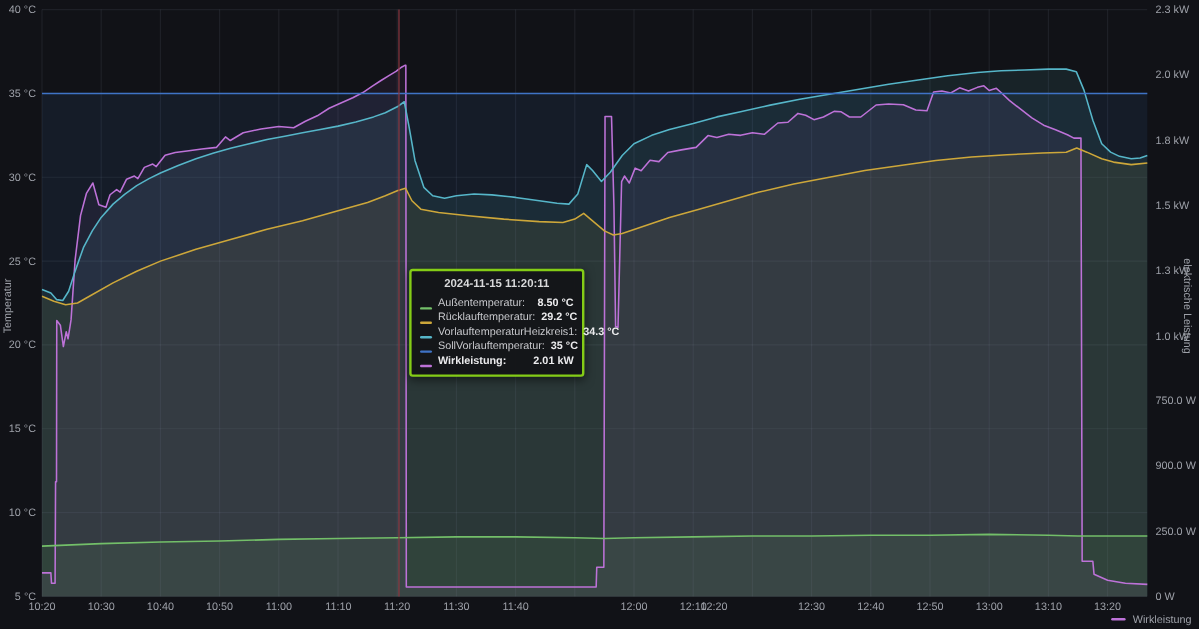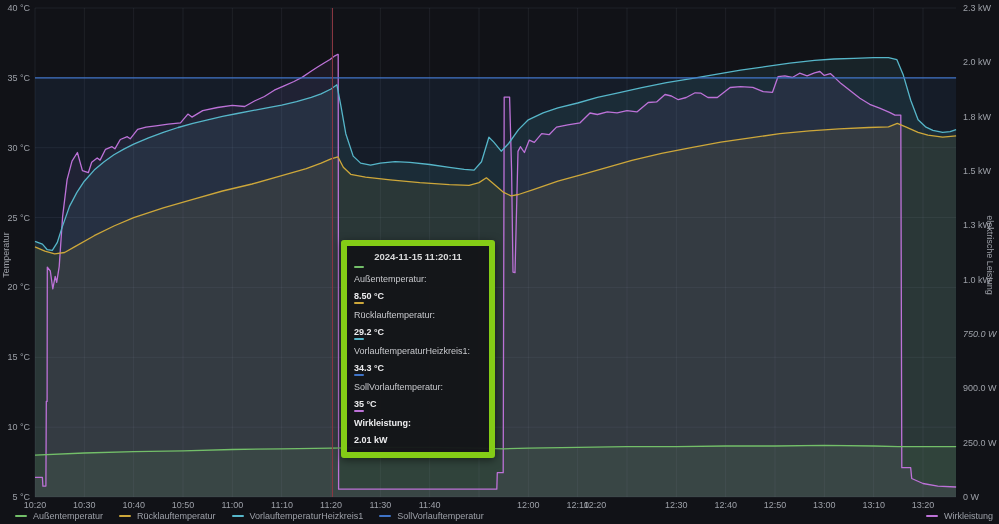--- a/index.html
+++ b/index.html
@@ -9,24 +9,24 @@
   .tick{position:absolute;font-size:9px;color:#9da0a8;line-height:10px;white-space:nowrap;}
   .tick.yl{text-align:right;width:30px;}
   .tick.xb{transform:translateX(-50%);}
   .axis-title{position:absolute;font-size:9px;color:#9da0a8;white-space:nowrap;}
   #y-left-title{left:-32px;top:250px;transform:rotate(-90deg);transform-origin:center;width:76px;text-align:center;}
   #y-right-title{right:-36px;top:250px;transform:rotate(90deg);transform-origin:center;width:90px;text-align:center;}
   #legend-left{position:absolute;left:15px;bottom:3px;display:flex;gap:16px;align-items:center;}
   #legend-right{position:absolute;right:6px;bottom:3px;display:flex;align-items:center;}
   .leg-item{display:flex;align-items:center;gap:6px;font-size:9px;color:#9da0a8;cursor:pointer;}
   .leg-dash{width:12px;height:2px;border-radius:1px;}
-  #tooltip{position:absolute;left:341px;top:240px;width:128px;background:rgba(20,21,24,0.96);
-    border:6px solid #84cc16;border-radius:3px;padding:5px 7px 6px 7px;box-shadow:0 2px 8px rgba(0,0,0,.5);z-index:5;}
+  #tooltip{position:absolute;left:341px;top:224px;width:128px;background:rgba(20,21,24,0.96);
+    border:2px solid #84cc16;border-radius:3px;padding:5px 7px 6px 7px;box-shadow:0 2px 8px rgba(0,0,0,.5);z-index:5;}
   #tooltip .tt-title{font-size:9.5px;font-weight:bold;color:#d8d9da;text-align:center;margin-bottom:4px;}
-  .tt-row{display:flex;align-items:flex-start;gap:5px;font-size:9px;color:#c7c8cc;line-height:12px;flex-direction:column;}
+  .tt-row{display:flex;align-items:flex-end;gap:5px;font-size:9px;color:#c7c8cc;line-height:12px;}
   .tt-row .tt-dash{width:10px;height:2px;border-radius:1px;flex:0 0 auto;}
   .tt-row .tt-label{flex:1 1 auto;white-space:nowrap;}
   .tt-row .tt-value{font-weight:bold;color:#ececee;white-space:nowrap;}
   .tt-row.bold .tt-label{font-weight:bold;color:#ececee;}
 </style>
 </head>
 <body>
 
 <div id="panel">
   <svg id="plot-svg" width="999" height="524">
@@ -82,21 +82,21 @@
       <div class="tick yl" style="left: 0px; top: 422.143px;">10 °C</div>
       <div class="tick yl" style="left: 0px; top: 492px;">5 °C</div>
     </div>
   <div id="ticks-right">
       <div class="tick" style="left: 963px; top: 3px;">2.3 kW</div>
       <div class="tick" style="left: 963px; top: 57.3333px;">2.0 kW</div>
       <div class="tick" style="left: 963px; top: 111.667px;">1.8 kW</div>
       <div class="tick" style="left: 963px; top: 166px;">1.5 kW</div>
       <div class="tick" style="left: 963px; top: 220.333px;">1.3 kW</div>
       <div class="tick" style="left: 963px; top: 274.667px; text-align: right;">1.0 kW</div>
-      <div class="tick" style="left: 963px; top: 329px; font-style: italic;">750.0 W</div>
+      <div class="tick" style="left: 963px; top: 329px;">750.0 W</div>
       <div class="tick" style="left: 963px; top: 383.333px;">900.0 W</div>
       <div class="tick" style="left: 963px; top: 437.667px;">250.0 W</div>
       <div class="tick" style="left: 963px; top: 492px;">0 W</div>
     </div>
   <div id="ticks-x">
       <div class="tick xb" style="left: 35px; top: 500px;">10:20</div>
       <div class="tick xb" style="left: 84.3333px; top: 500px;">10:30</div>
       <div class="tick xb" style="left: 133.667px; top: 500px;">10:40</div>
       <div class="tick xb" style="left: 183px; top: 500px;">10:50</div>
       <div class="tick xb" style="left: 232.333px; top: 500px;">11:00</div>
@@ -143,37 +143,19 @@
           <span class="tt-value">35 °C</span>
         </div>
         <div class="tt-row bold">
           <span class="tt-dash" style="background: rgb(189, 114, 216);"></span>
           <span class="tt-label">Wirkleistung:</span>
           <span class="tt-value">2.01 kW</span>
         </div>
       </div>
   </div>
 
-  <div id="legend-left">
-      <div class="leg-item">
-        <span class="leg-dash" style="background: rgb(115, 191, 105);"></span>
-        <span>Außentemperatur</span>
-      </div>
-      <div class="leg-item">
-        <span class="leg-dash" style="background: rgb(205, 167, 58);"></span>
-        <span>Rücklauftemperatur</span>
-      </div>
-      <div class="leg-item">
-        <span class="leg-dash" style="background: rgb(86, 182, 201);"></span>
-        <span>VorlauftemperaturHeizkreis1</span>
-      </div>
-      <div class="leg-item">
-        <span class="leg-dash" style="background: rgb(63, 115, 198);"></span>
-        <span>SollVorlauftemperatur</span>
-      </div>
-    </div>
   <div id="legend-right">
       <div class="leg-item">
         <span class="leg-dash" style="background: rgb(189, 114, 216);"></span>
         <span>Wirkleistung</span>
       </div>
     </div>
 </div>
 
 </body></html>

